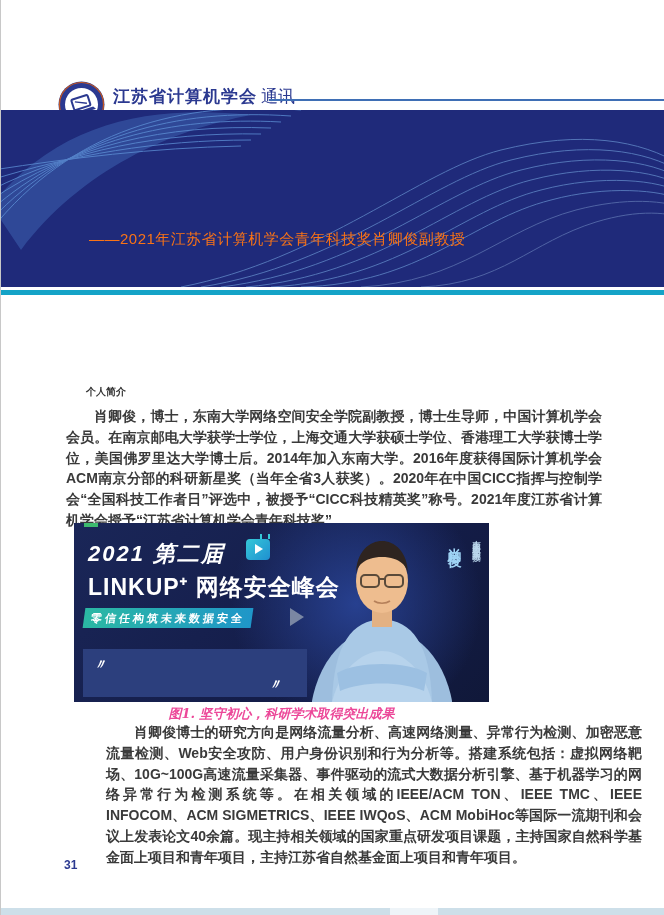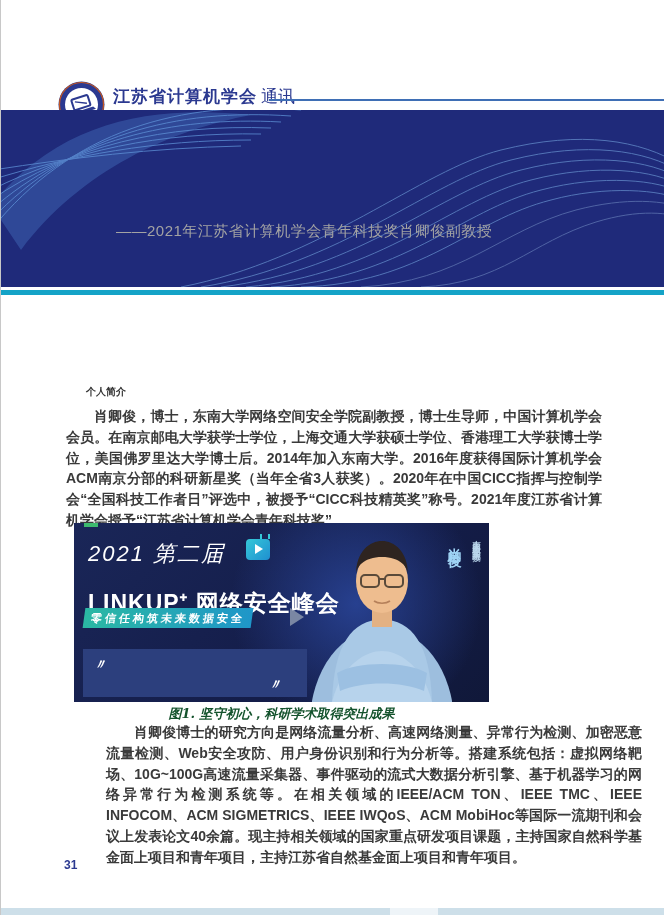--- a/index.html
+++ b/index.html
@@ -36,24 +36,23 @@
     overflow: hidden;
   }
   .hero svg.waves { position: absolute; left: 0; top: 0; }
   .hero-title {
     position: absolute; left: 74px; top: 52px;
     color: #ffffff; font-size: 33px; font-weight: bold; letter-spacing: 1px;
     text-shadow: 0 1px 2px rgba(0,0,0,0.35);
     white-space: nowrap;
   }
   .hero-subtitle {
-    position: absolute; left: 88px; top: 112px;
-    color: #a3a3a3; font-size: 15px; letter-spacing: 0.5px;
-    white-space: nowrap;
-    margin-left: 27px;
+    position: absolute; left: 88px; top: 120px;
+    color: #f97316; font-size: 15px; letter-spacing: 0.5px;
+    white-space: nowrap;
   }
   .accent-rule {
     position: absolute; left: 0; top: 290px; width: 664px; height: 5px;
     background: #14a3c7;
   }
 
   
   .profile-heading {
     position: absolute; left: 65px; top: 385px; width: 536px;
     font-size: 10px; font-weight: bold; color: #333; padding-left: 2em;
@@ -70,41 +69,40 @@
   .figure {
     position: absolute; left: 73px; top: 523px; width: 415px; height: 179px;
     background:
       radial-gradient(circle at 68% 45%, #27408f 0%, rgba(39,64,143,0) 42%),
       linear-gradient(135deg, #1a2658 0%, #141d49 60%, #101839 100%);
     overflow: hidden;
   }
   .fig-green-mark { position: absolute; left: 10px; top: 0px; width: 14px; height: 4px; background: #3dba6f; }
   .event-year {
     position: absolute; left: 14px; top: 16px;
-    color: #fff; font-size: 22px; font-weight: normal; font-style: italic; letter-spacing: 2px;
+    color: #fff; font-size: 22px; font-weight: bold; font-style: italic; letter-spacing: 2px;
     white-space: nowrap;
   }
   .tv-icon {
     position: absolute; left: 172px; top: 16px; width: 24px; height: 21px;
     background: linear-gradient(135deg, #35c8d8, #1f8fd0);
     border-radius: 4px;
   }
   .tv-icon:before {
     content: ""; position: absolute; left: 9px; top: 5px;
     border-left: 8px solid #ffffff; border-top: 5px solid transparent; border-bottom: 5px solid transparent;
   }
   .tv-icon:after {
     content: ""; position: absolute; left: 14px; top: -5px; width: 6px; height: 5px;
     border-left: 2px solid #35c8d8; border-right: 2px solid #35c8d8;
   }
   .event-name {
     position: absolute; left: 14px; top: 47px;
     color: #fff; font-size: 23px; font-weight: bold; letter-spacing: 1px;
     white-space: nowrap;
-    margin-top: 16px;
   }
   .badge {
     position: absolute; left: 10px; top: 85px; width: 168px; height: 20px;
     background: linear-gradient(90deg, #2bb8a3, #1f96c9);
     transform: skewX(-8deg);
     color: #ffffff; font-size: 11px; font-weight: bold; letter-spacing: 3px;
     line-height: 20px; text-align: center; white-space: nowrap;
   }
   .play-icon {
     position: absolute; left: 216px; top: 85px;
@@ -126,21 +124,21 @@
   }
   .speaker-title {
     position: absolute; left: 397px; top: 10px;
     writing-mode: vertical-rl; color: #bcd9ee; font-size: 8.5px; letter-spacing: 1px;
   }
   .person { position: absolute; left: 238px; top: 0; width: 140px; height: 179px; }
 
   .figure-caption {
     position: absolute; left: 73px; top: 705px; width: 415px;
     text-align: center; font-family: "DejaVu Serif", serif; font-style: italic;
-    font-size: 13px; color: #14532d; font-weight: bold;
+    font-size: 13px; color: #ec4899; font-weight: bold;
   }
 
   
   .page-number {
     position: absolute; left: 63px; top: 858px;
     color: #2b3990; font-size: 12px; font-weight: bold;
   }
   .footer-bar { position: absolute; top: 908px; height: 7px; background: #cddfe9; }
   .footer-bar.left { left: 0; width: 389px; }
   .footer-bar.gap { left: 389px; width: 48px; background: #eef4f8; }

